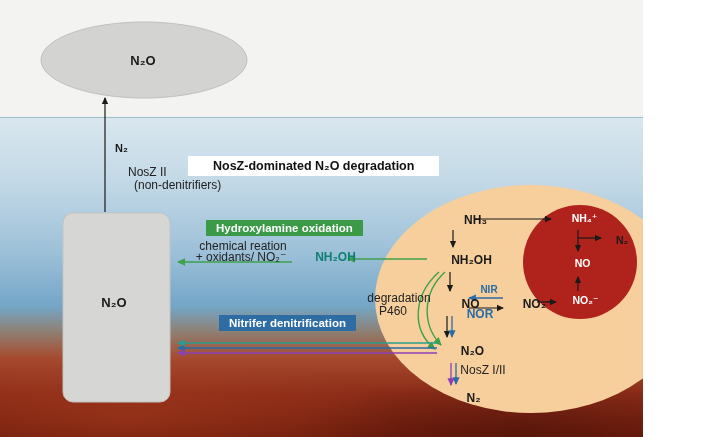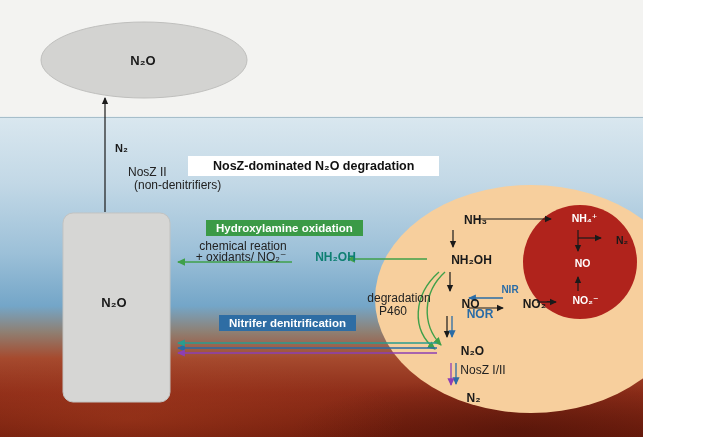--- a/index.html
+++ b/index.html
@@ -127,21 +127,21 @@
   <div class="lbl chem" style="left:457px; top:221px;">NH₃</div>
   <div class="lbl chem" style="left:453px; top:261px;">NH₂OH</div>
   <div class="lbl chem" style="left:452px; top:305px;">NO</div>
   <div class="lbl chem" style="left:454px; top:352px;">N₂O</div>
   <div class="lbl chem" style="left:455px; top:399px;">N₂</div>
   <div class="lbl chem" style="left:519px; top:305px;">NO₂⁻</div>
 
   <div class="lbl sm" style="left:399px; top:299px;">degradation</div>
   <div class="lbl sm" style="left:393px; top:312px;text-align:center;">P460</div>
 
-  <div class="lbl blue-txt" style="left:510px; top:289px; font-size:10px;">NIR</div>
+  <div class="lbl blue-txt" style="left:489px; top:289px; font-size:10px;">NIR</div>
   <div class="lbl blue-txt" style="left:480px; top:315px; font-size:12px;">NOR</div>
   <div class="lbl sm" style="left:483px; top:371px;">NosZ I/II</div>
 
   <div class="lbl white" style="left:578px; top:219px; font-size:10.5px;">NH₄⁺</div>
   <div class="lbl white" style="left:576px; top:264px; font-size:10.5px;">NO</div>
   <div class="lbl white" style="left:579px; top:301px; font-size:10.5px;">NO₂⁻</div>
   <div class="lbl" style="left:622px; top:241px; font-size:10.5px;">N₂</div>
 
 </div>
 

